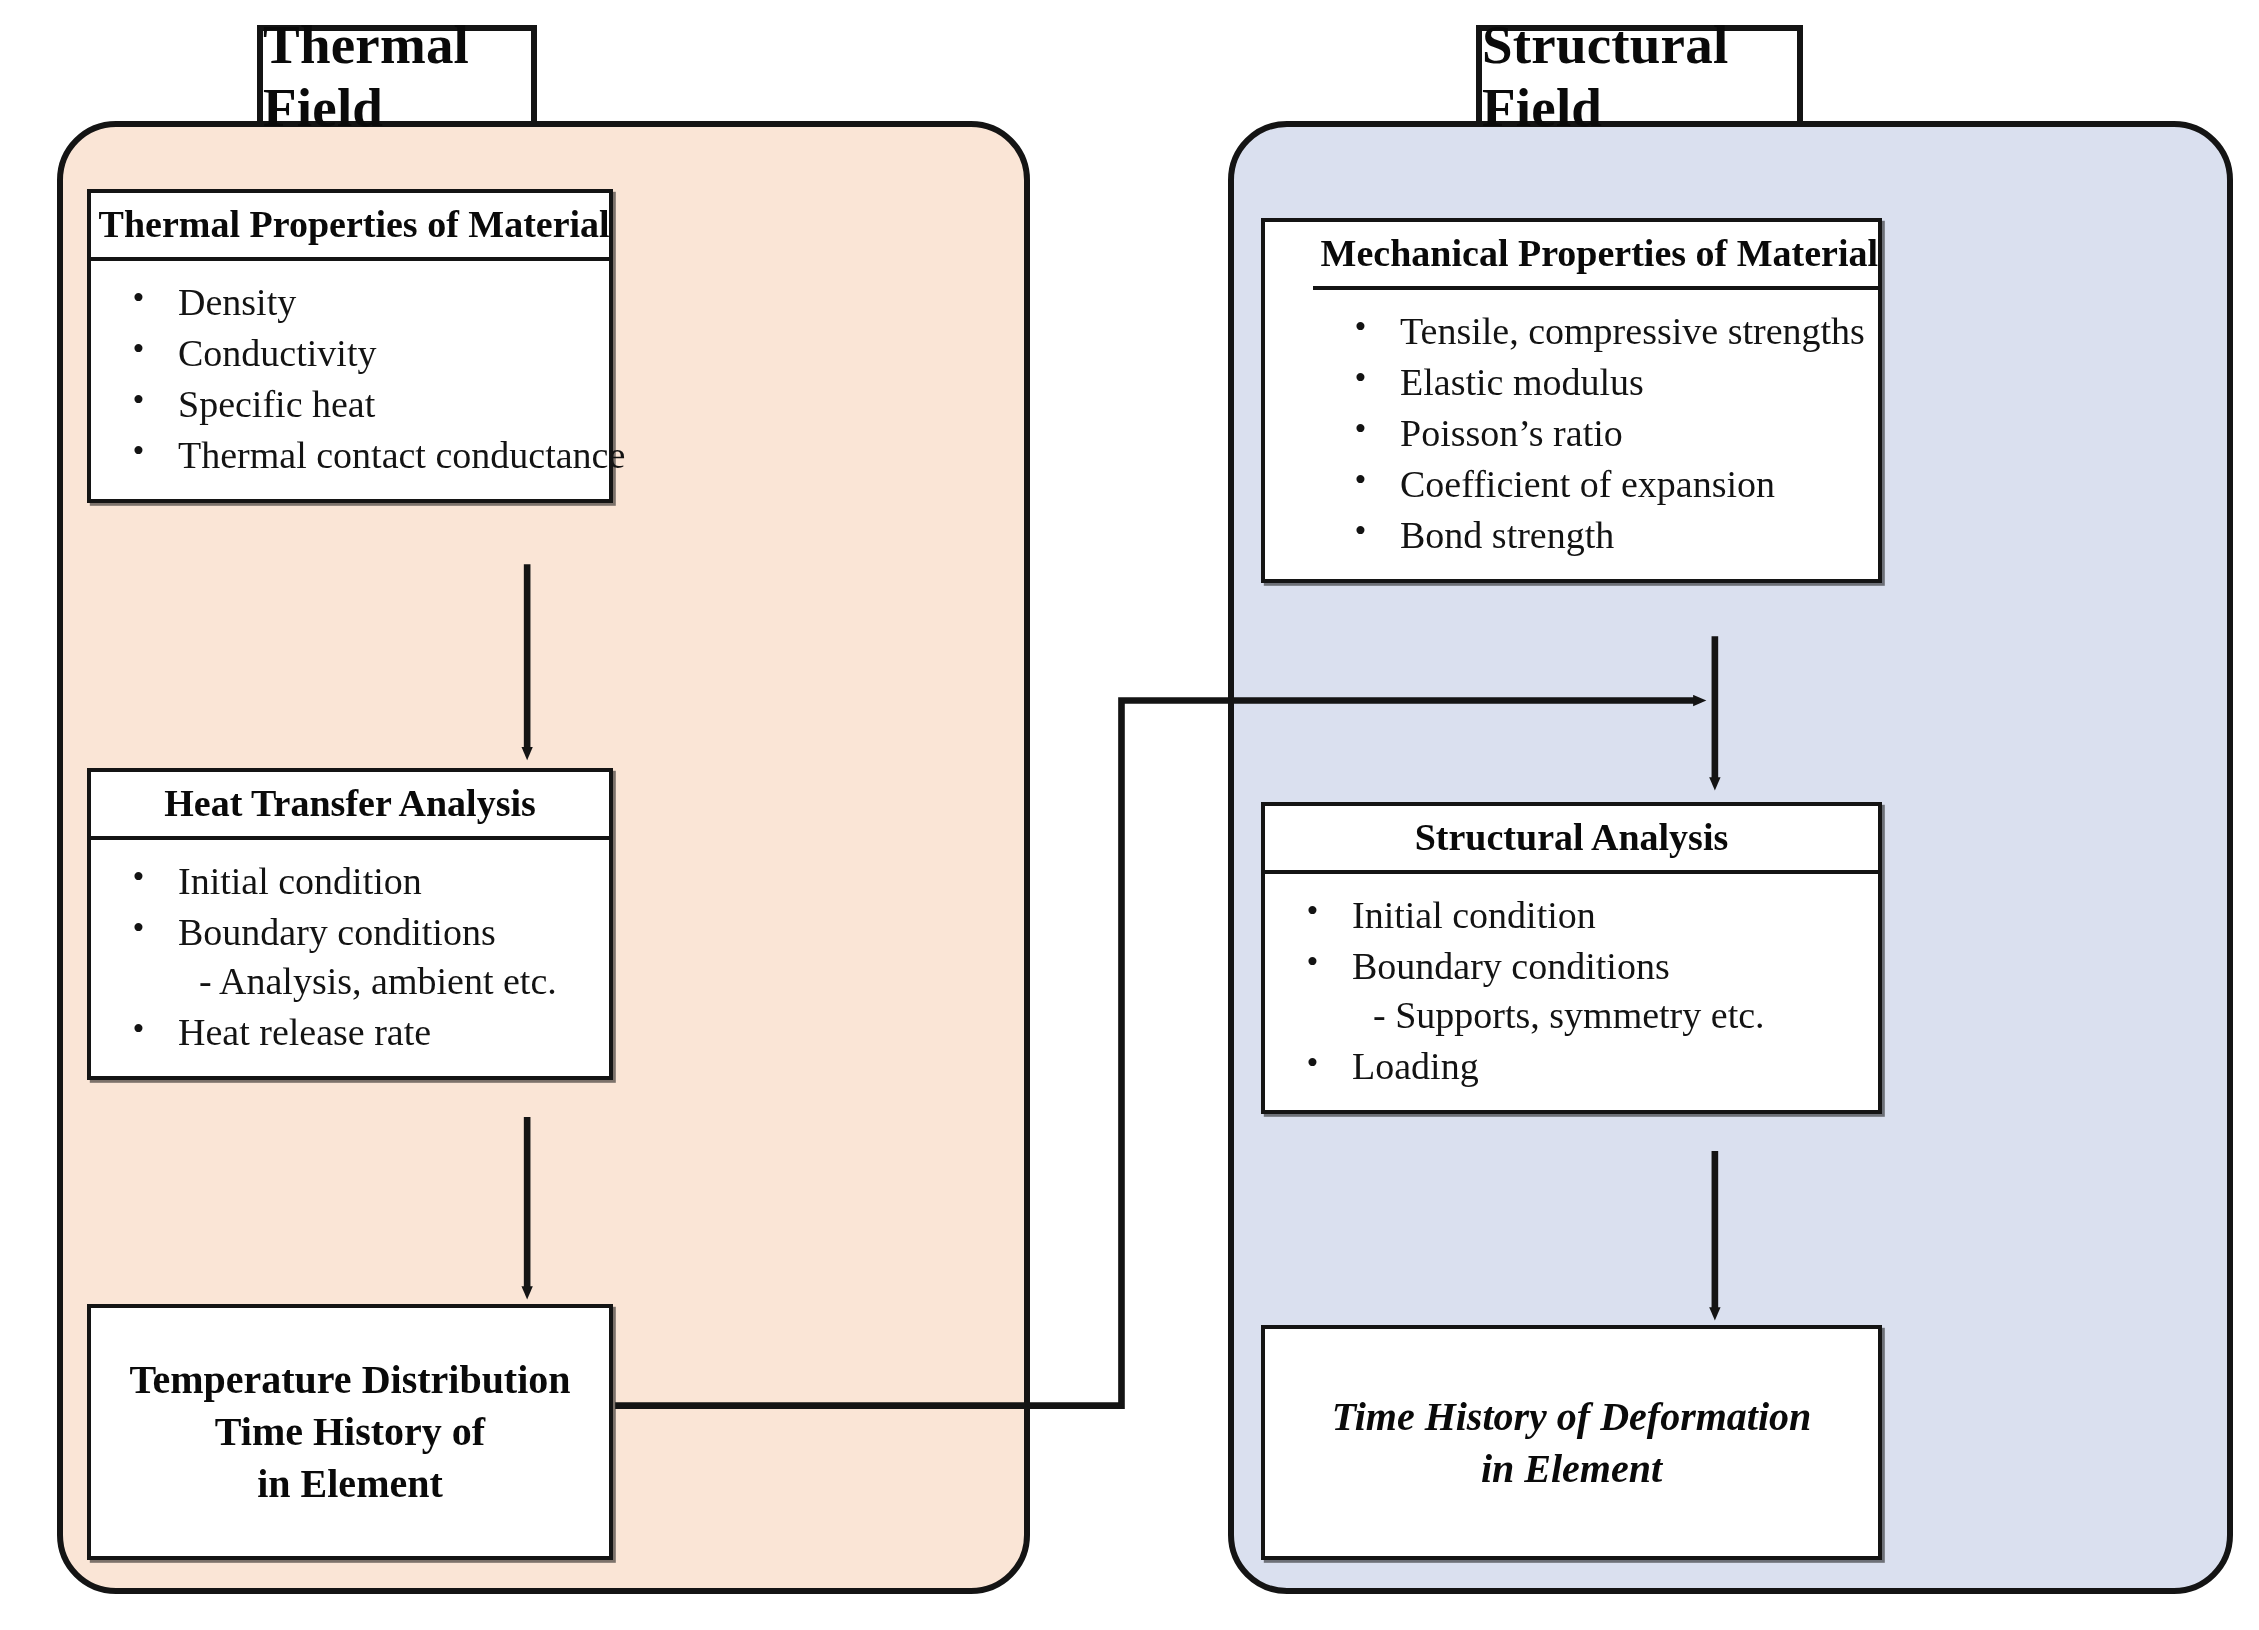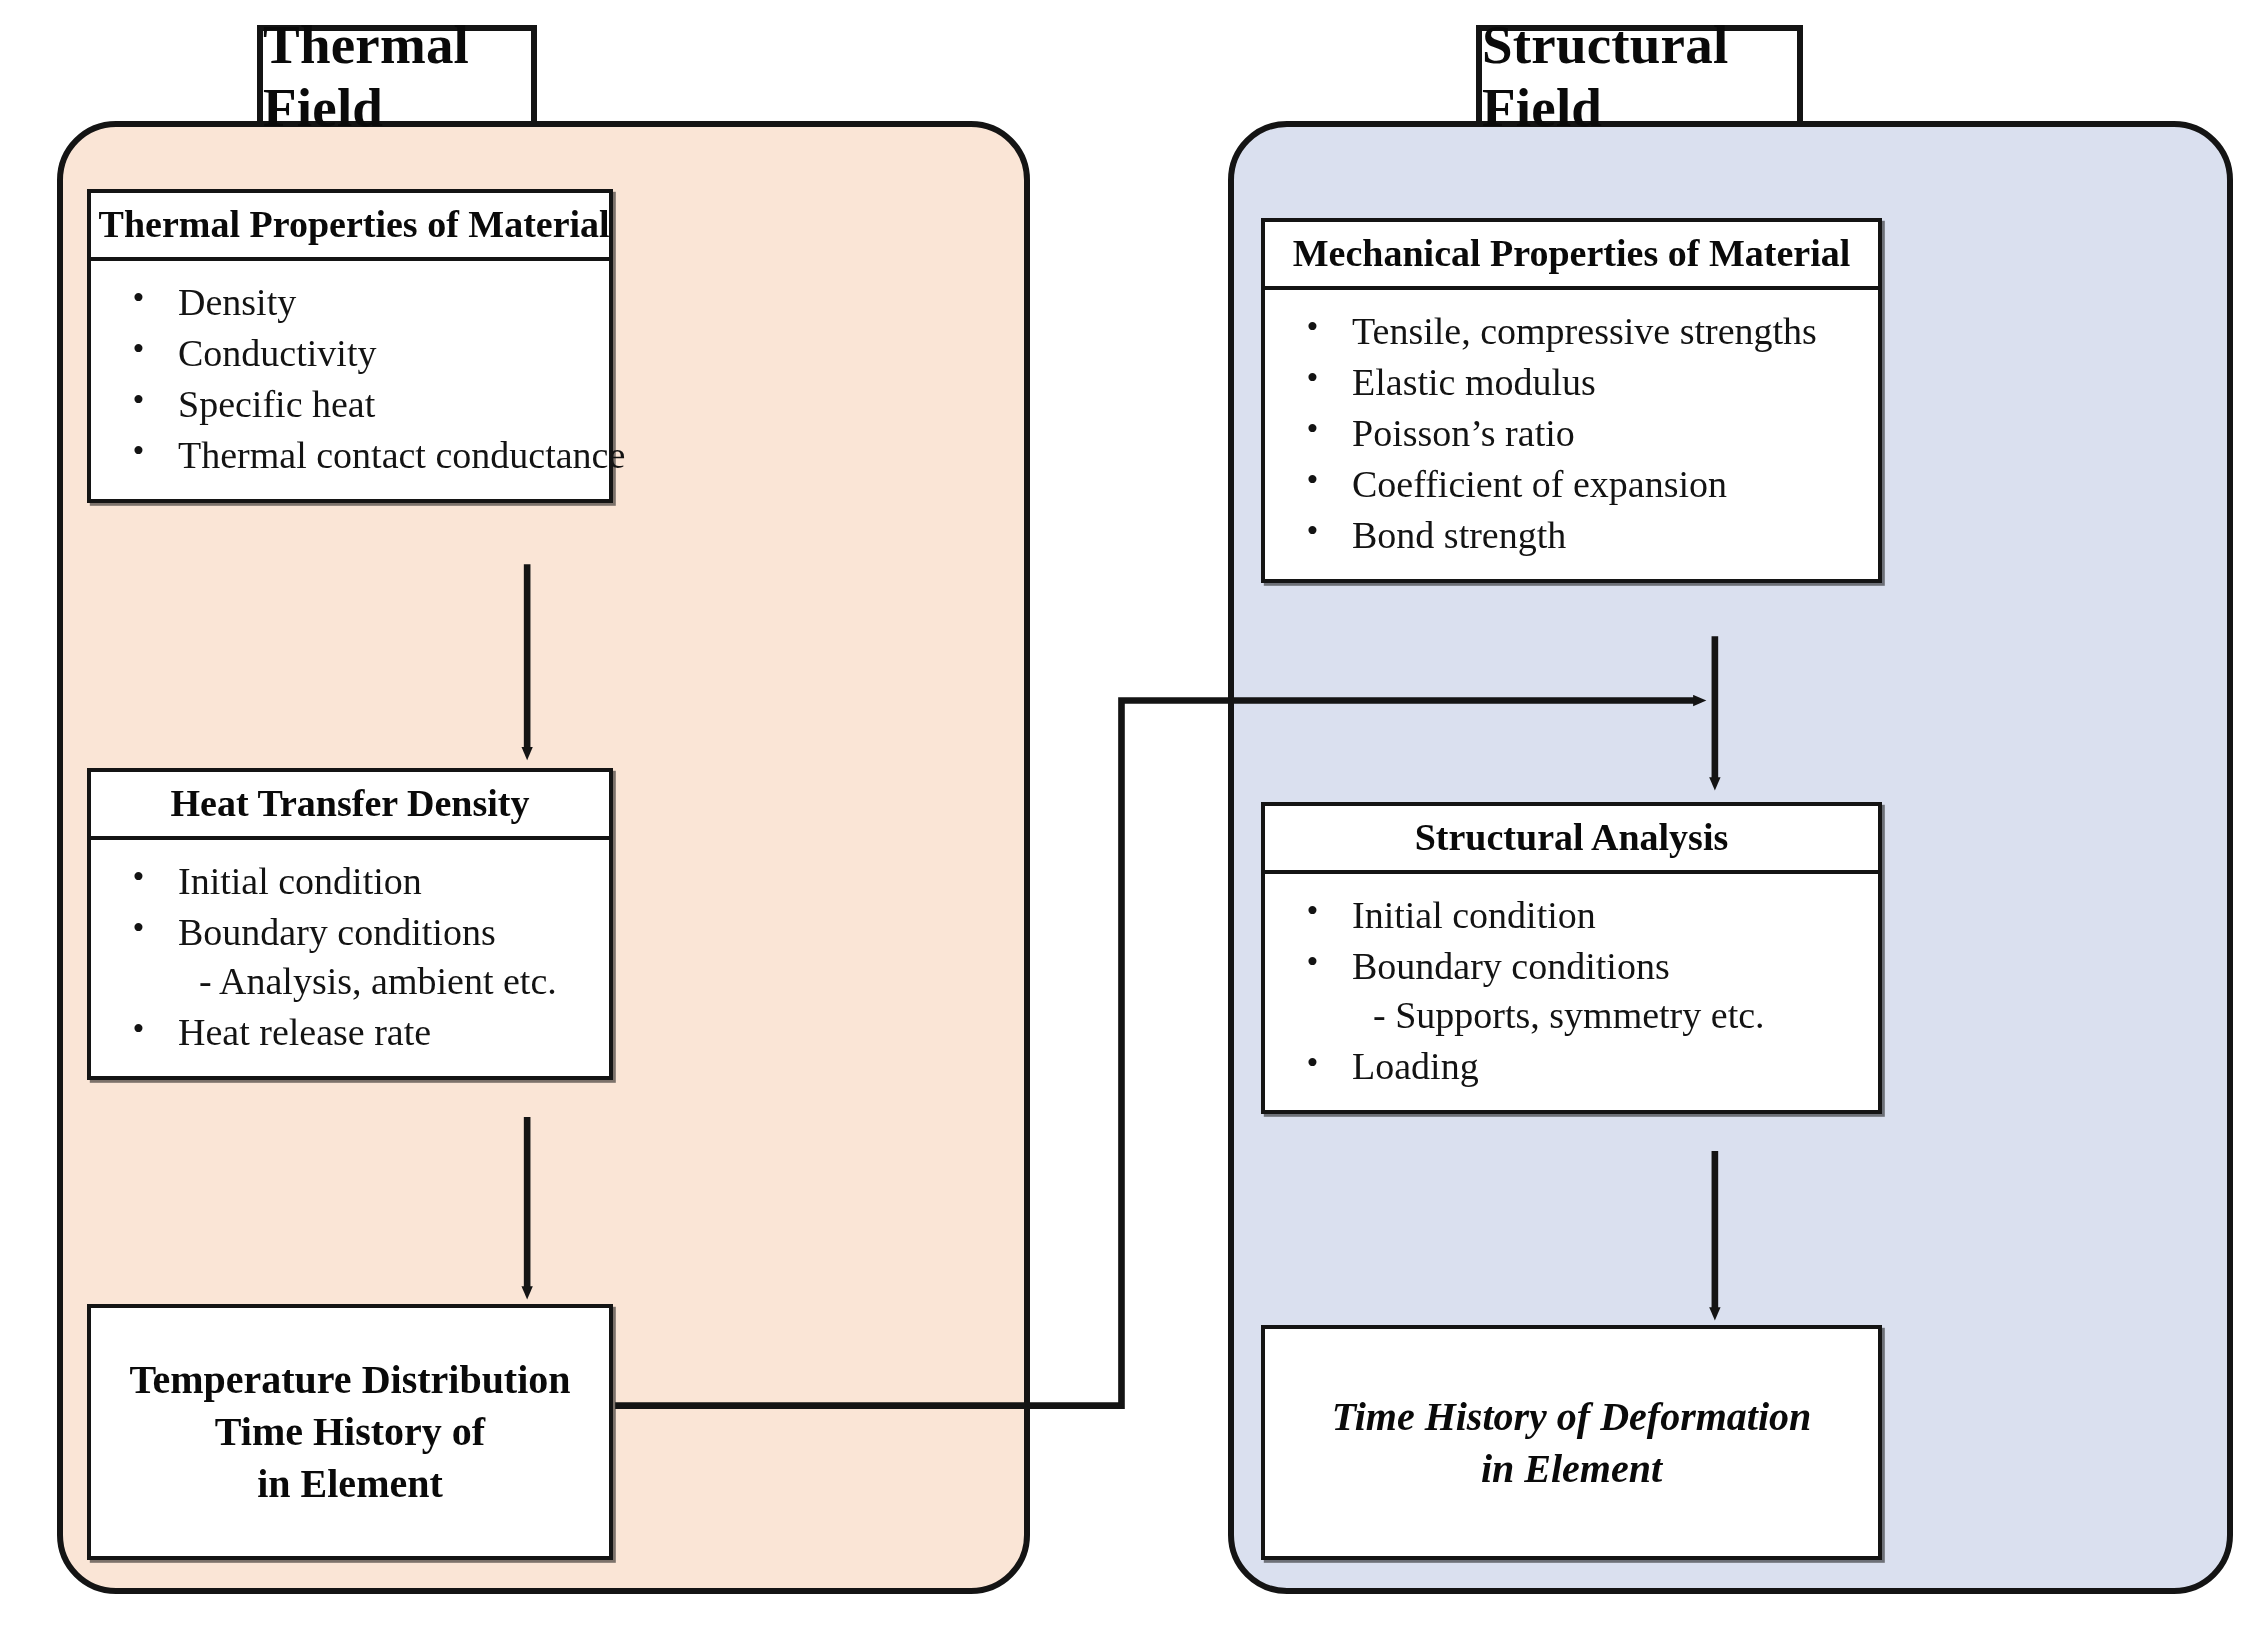--- a/index.html
+++ b/index.html
@@ -135,21 +135,21 @@
     line-height: 1.30;
     color: #0a0a0a;
     padding: 5.7px 9.5px;
   }
 
   
   #thermal-props-card   { left: 87px;  top: 189px;  width: 526px;  height: 187px; }
   #heat-transfer-card   { left: 87px;  top: 768px;  width: 526px;  height: 172px; }
   #temp-history-card    { left: 87px;  top: 1304px; width: 526px;  height: 256px; }
 
-  #mech-props-card      { left: 1261px; top: 218px;  width: 621px;  height: 206px; }
+  #mech-props-card      { left: 1261px; top: 218px;  width: 621px;  height: 206px; padding-left: 48px; }
   #structural-card      { left: 1261px; top: 795px;  width: 621px;  height: 189px; margin-top: 7px; }
   #deform-history-card  { left: 1261px; top: 1325px; width: 621px;  height: 235px; font-style: italic; }
 
   
   .card.auto { height: auto !important; }
 
   
   #connectors {
     position: absolute;
     left: 0; top: 0;
@@ -173,21 +173,21 @@
       <ul class="bullets">
           <li class="bullet">Density</li>
           <li class="bullet">Conductivity</li>
           <li class="bullet">Specific heat</li>
           <li class="bullet">Thermal contact conductance</li>
         </ul>
     </div>
   </div>
 
   <div class="card auto" id="heat-transfer-card">
-    <div class="card-header">Heat Transfer Density</div>
+    <div class="card-header">Heat Transfer Analysis</div>
     <div class="card-body">
       <ul class="bullets">
           <li class="bullet">Initial condition</li>
           <li class="bullet">Boundary conditions</li>
           <li class="sub">- Analysis, ambient etc.</li>
           <li class="bullet">Heat release rate</li>
         </ul>
     </div>
   </div>
 

